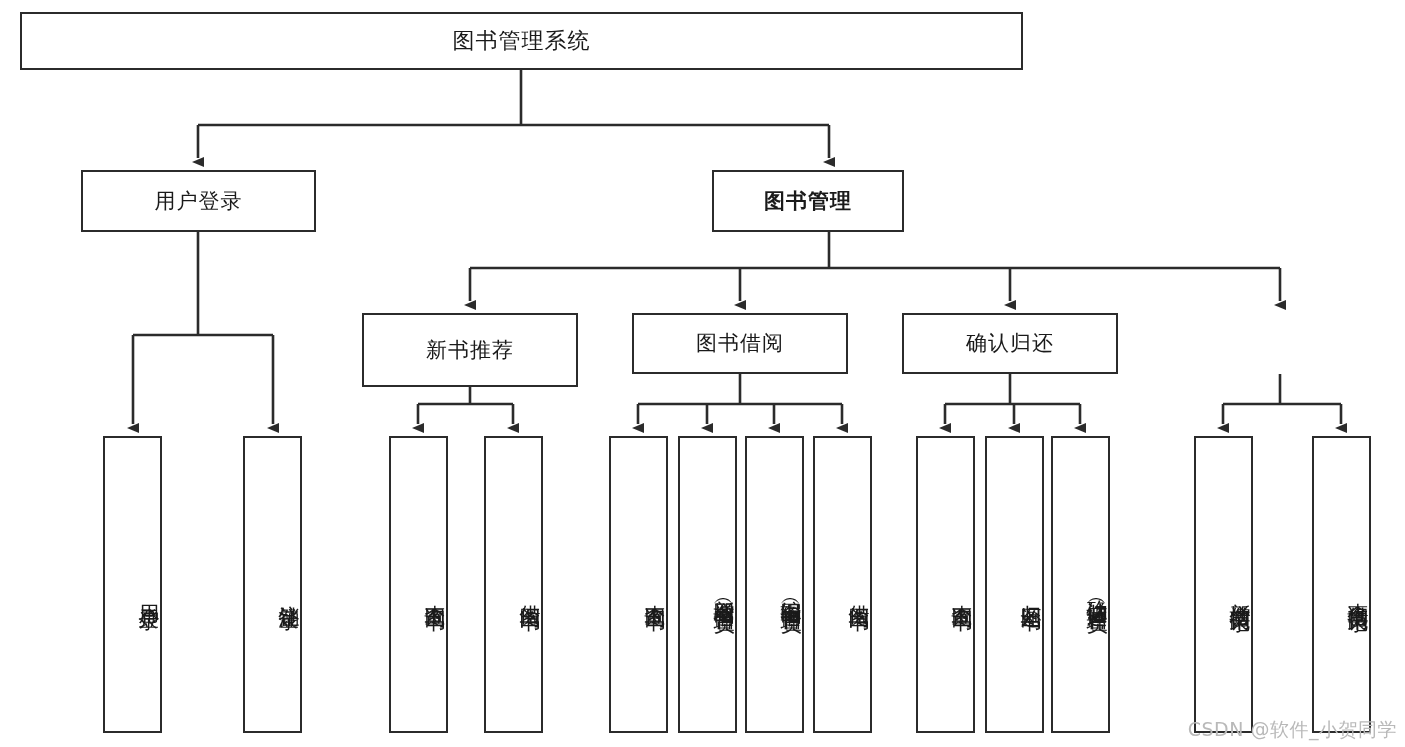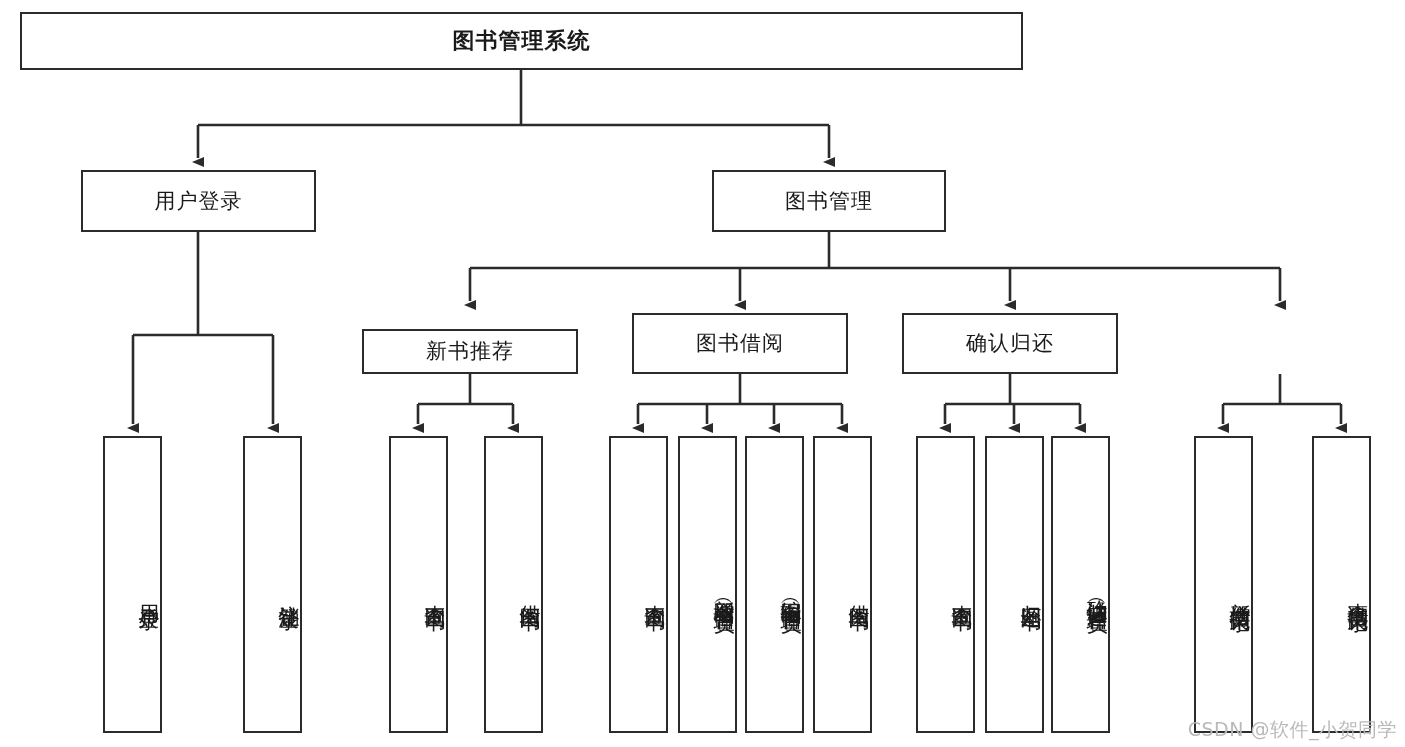--- a/index.html
+++ b/index.html
@@ -108,32 +108,32 @@
       <path d="M1014,404 L1014,424" marker-end="url(#ah)"></path>
       <path d="M1080,404 L1080,424" marker-end="url(#ah)"></path>
 
       <path d="M1280,374 L1280,404"></path>
       <path d="M1223,404 L1341,404"></path>
       <path d="M1223,404 L1223,424" marker-end="url(#ah)"></path>
       <path d="M1341,404 L1341,424" marker-end="url(#ah)"></path>
     </g>
   </svg>
 
-  <div class="node root" style="left:20px;top:12px;width:1003px;height:58px;font-weight:bold;">
+  <div class="node root" style="left:20px;top:12px;width:1003px;height:58px;">
     <span class="lbl">图书管理系统</span>
   </div>
 
   <div class="node" style="left:81px;top:170px;width:235px;height:62px;">
     <span class="lbl">用户登录</span>
   </div>
-  <div class="node" style="left:712px;top:170px;width:234px;height:62px;">
+  <div class="node" style="left:712px;top:170px;width:192px;height:62px;font-weight:bold;">
     <span class="lbl">图书管理</span>
   </div>
 
-  <div class="node" style="left:362px;top:313px;width:216px;height:45px;margin-top:16px;">
+  <div class="node" style="left:362px;top:313px;width:216px;height:74px;">
     <span class="lbl">新书推荐</span>
   </div>
   <div class="node" style="left:632px;top:313px;width:216px;height:61px;">
     <span class="lbl">图书借阅</span>
   </div>
   <div class="node" style="left:902px;top:313px;width:216px;height:61px;">
     <span class="lbl">确认归还</span>
   </div>
 
   <div class="node leaf" style="left:103px;top:436px;width:59px;height:297px;">

